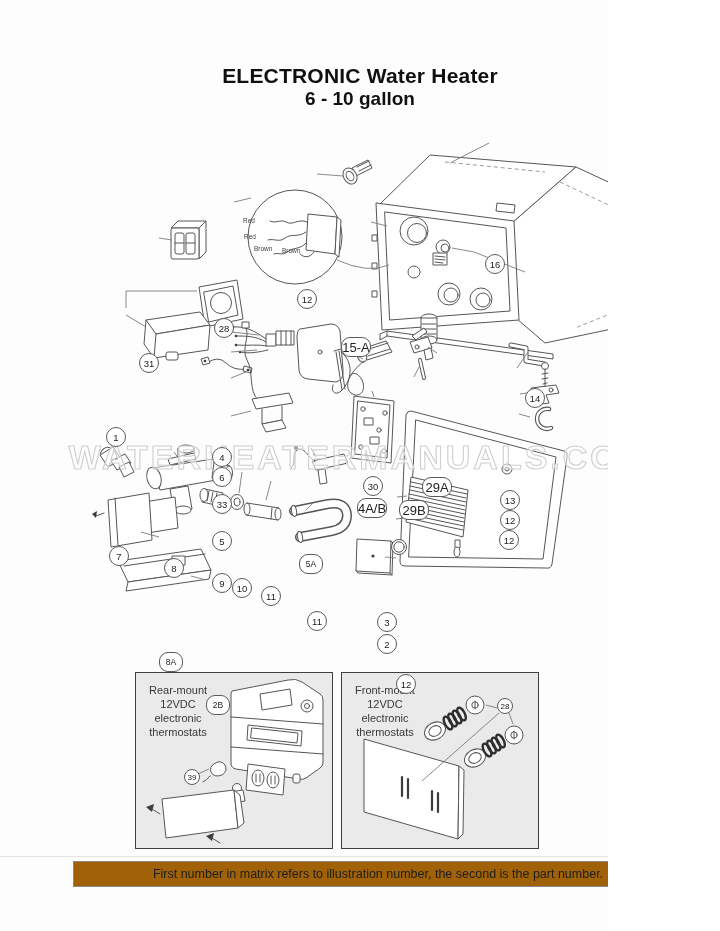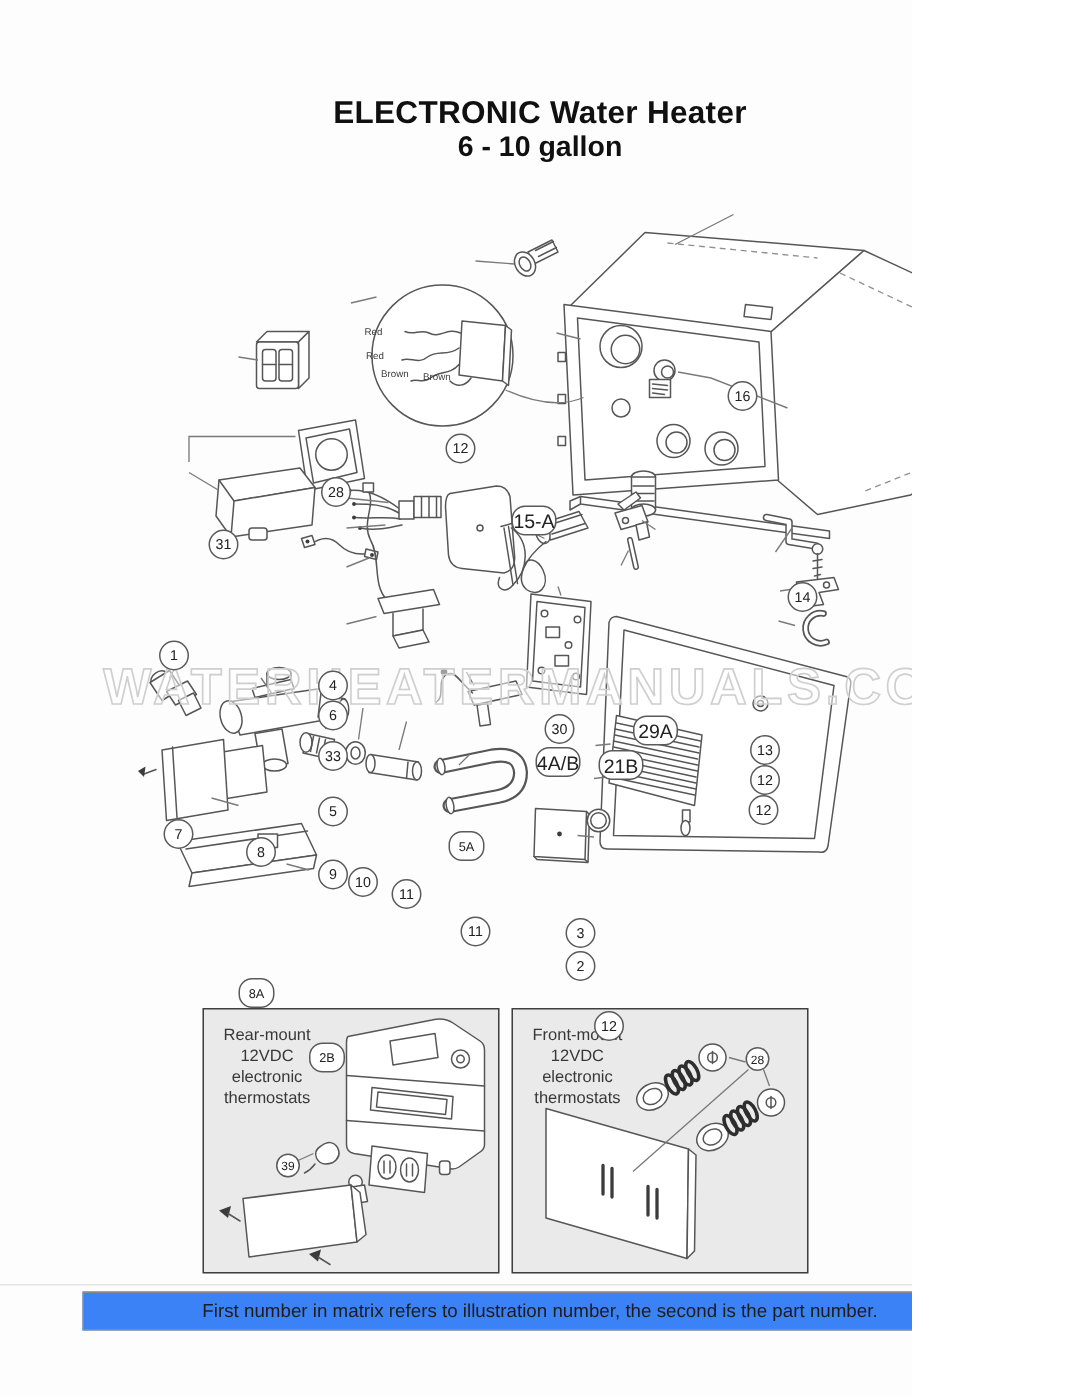--- a/index.html
+++ b/index.html
@@ -16,22 +16,22 @@
       font-size:9.5px;color:#222;z-index:3;}
   .co.w30{width:30px;border-radius:9px;font-size:13px;}
   .co.w24{width:24px;border-radius:9px;font-size:8.5px;}
   .co.sm{width:16px;height:16px;font-size:8px;border-width:1px;}
   .inset{position:absolute;top:672px;width:198px;height:177px;background:#eaeaea;
          border:1.5px solid #3f3f3f;box-sizing:border-box;text-align:center;}
   .inset .lbl{position:absolute;left:13px;top:10px;font-size:11px;line-height:1.28;
               color:#383838;white-space:pre-line;}
   .inset svg{position:absolute;left:0;top:0;}
   .divider{position:absolute;left:0;top:856px;width:720px;height:1px;background:#e4e4e4;}
-  .footer{position:absolute;left:55px;top:861px;width:610px;height:26px;border:1px solid #8a8a8a;
-          background:#3b82f6;box-sizing:border-box;display:flex;align-items:center;justify-content:center;
+  .footer{position:absolute;left:73px;top:861px;width:610px;height:26px;border:1px solid #8a8a8a;
+          background:#a16207;box-sizing:border-box;display:flex;align-items:center;justify-content:center;
           font-size:12.5px;color:#1d1d1d;}
   .pagenum{position:absolute;left:0;top:889px;width:720px;text-align:center;
            font-size:10.5px;color:#4a4a4a;}
   svg .ln{fill:none;stroke:#565656;stroke-width:1;stroke-linejoin:round;stroke-linecap:round;}
   svg .fw{fill:#fff;stroke:#565656;stroke-width:1;stroke-linejoin:round;}
   svg .dsh{fill:none;stroke:#909090;stroke-width:.9;stroke-dasharray:4 3;}
   svg .ldr{fill:none;stroke:#7a7a7a;stroke-width:.9;}
   svg .to{fill:none;stroke:#565656;stroke-linejoin:round;stroke-linecap:round;}
   svg .ti{fill:none;stroke:#fff;stroke-linejoin:round;stroke-linecap:round;}
   svg .dk{fill:#3c3c3c;stroke:none;}
@@ -293,21 +293,21 @@
     <div class="co" style="left:149px;top:238px">31</div>
     <div class="co w30" style="left:356px;top:222px">15-A</div>
     <div class="co" style="left:535px;top:273px">14</div>
     <div class="co" style="left:116px;top:312px">1</div>
     <div class="co" style="left:222px;top:332px">4</div>
     <div class="co" style="left:222px;top:352px">6</div>
     <div class="co" style="left:222px;top:379px">33</div>
     <div class="co" style="left:373px;top:361px">30</div>
     <div class="co w30" style="left:437px;top:362px">29A</div>
     <div class="co w30" style="left:372px;top:383px">4A/B</div>
-    <div class="co w30" style="left:414px;top:385px">21B</div>
+    <div class="co w30" style="left:414px;top:385px">29B</div>
     <div class="co" style="left:510px;top:375px">13</div>
     <div class="co" style="left:510px;top:395px">12</div>
     <div class="co" style="left:509px;top:415px">12</div>
     <div class="co" style="left:222px;top:416px">5</div>
     <div class="co" style="left:119px;top:431px">7</div>
     <div class="co" style="left:174px;top:443px">8</div>
     <div class="co w24" style="left:311px;top:439px">5A</div>
     <div class="co" style="left:222px;top:458px">9</div>
     <div class="co" style="left:242px;top:463px">10</div>
     <div class="co" style="left:271px;top:471px">11</div>

